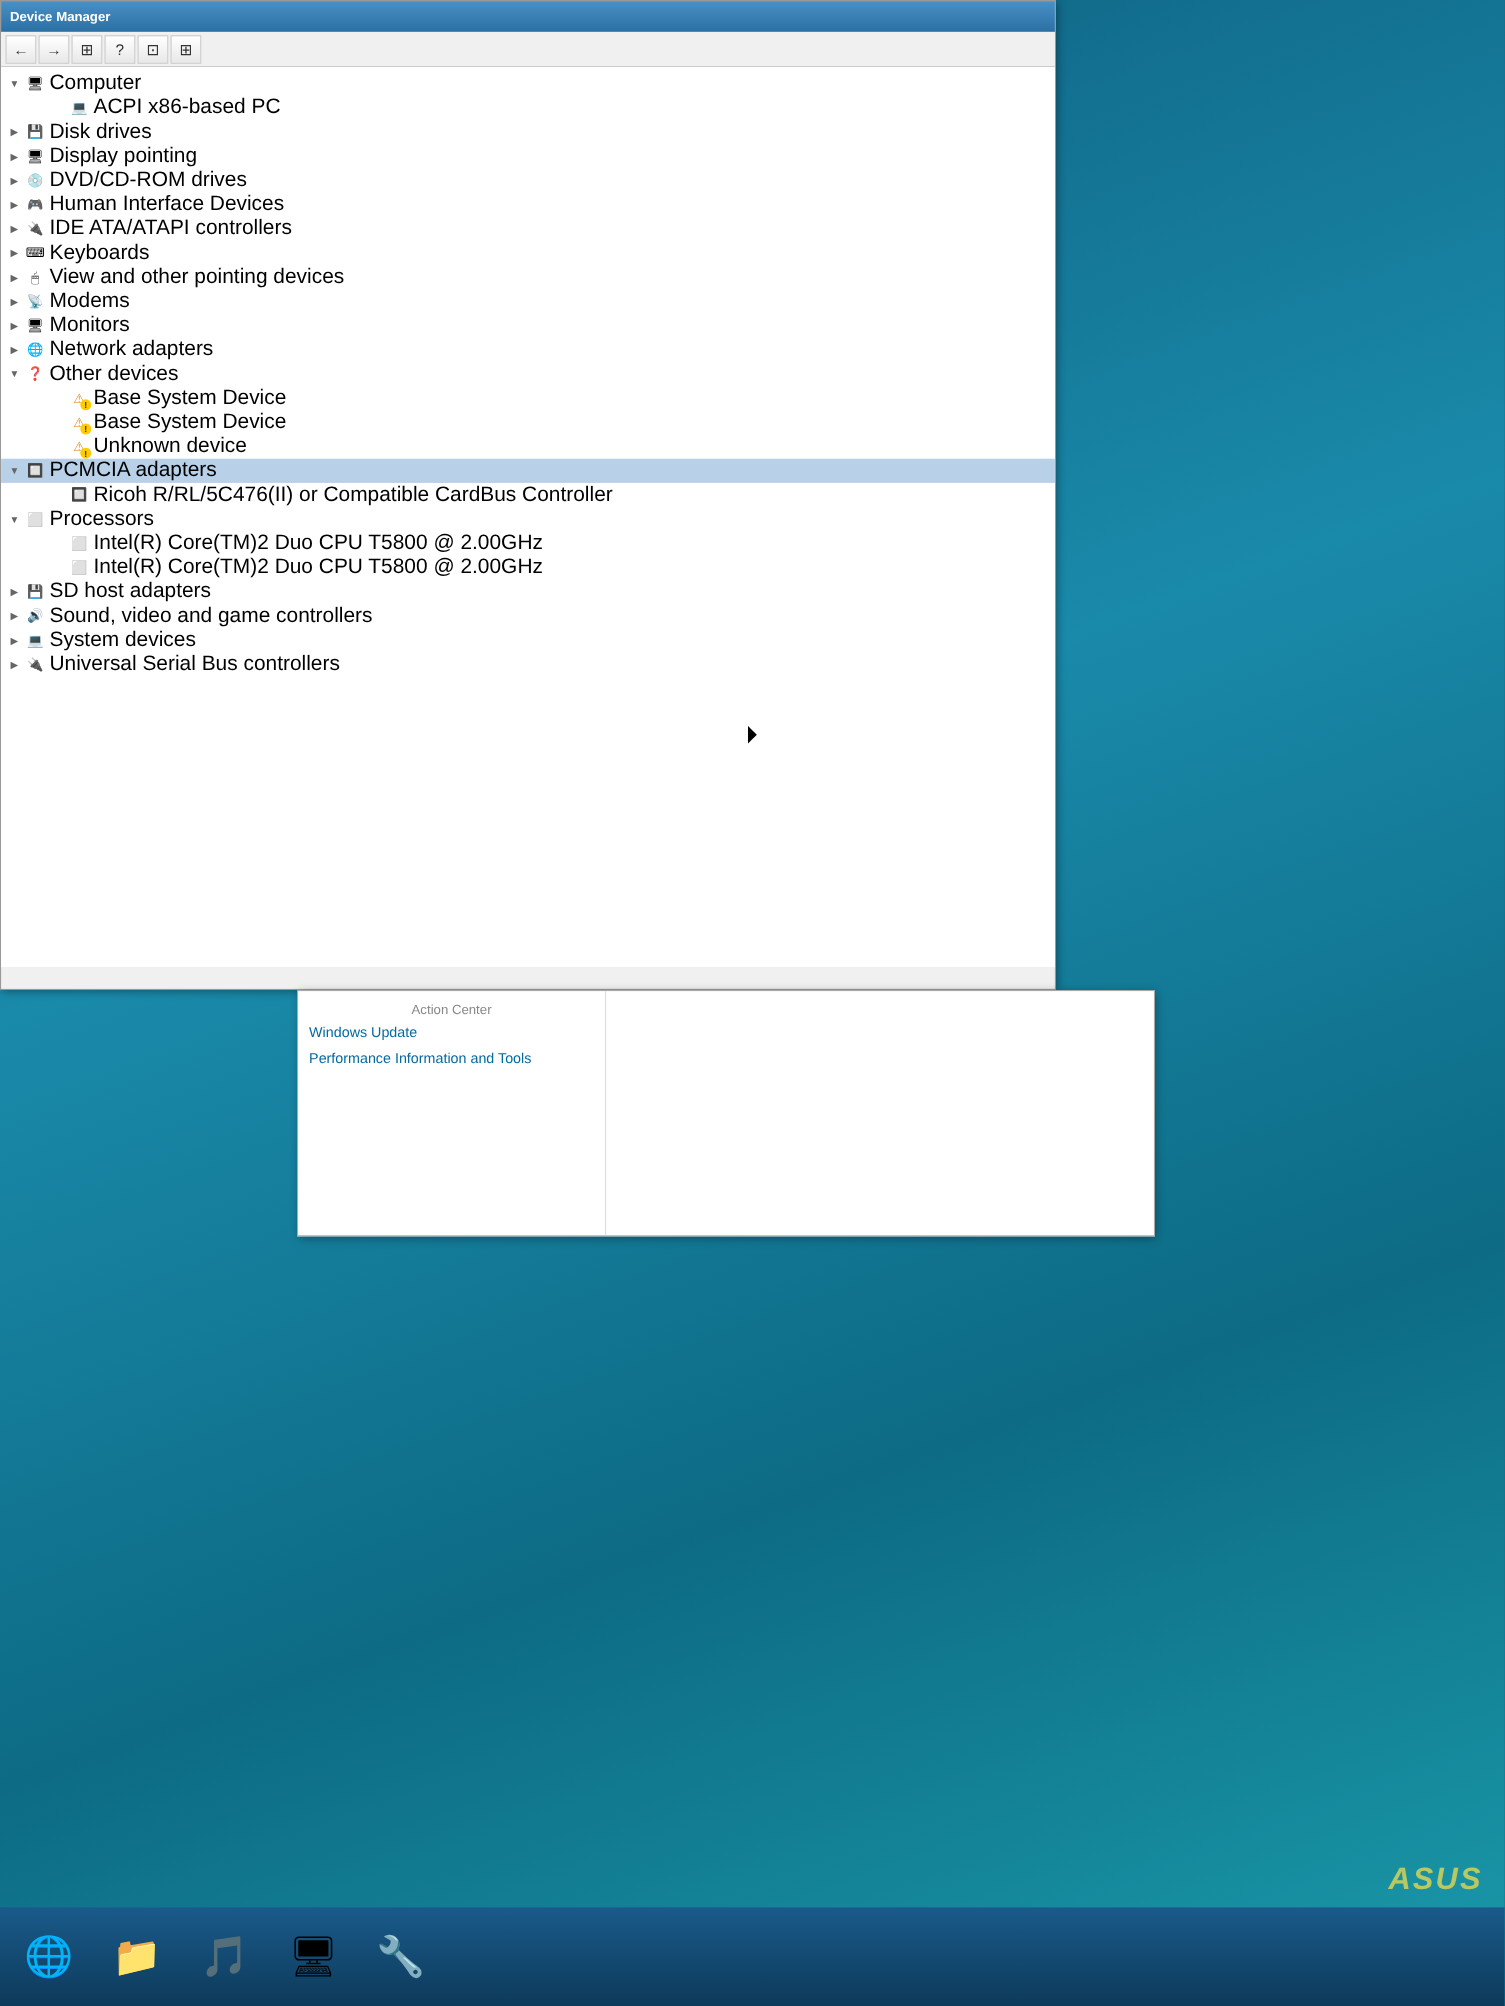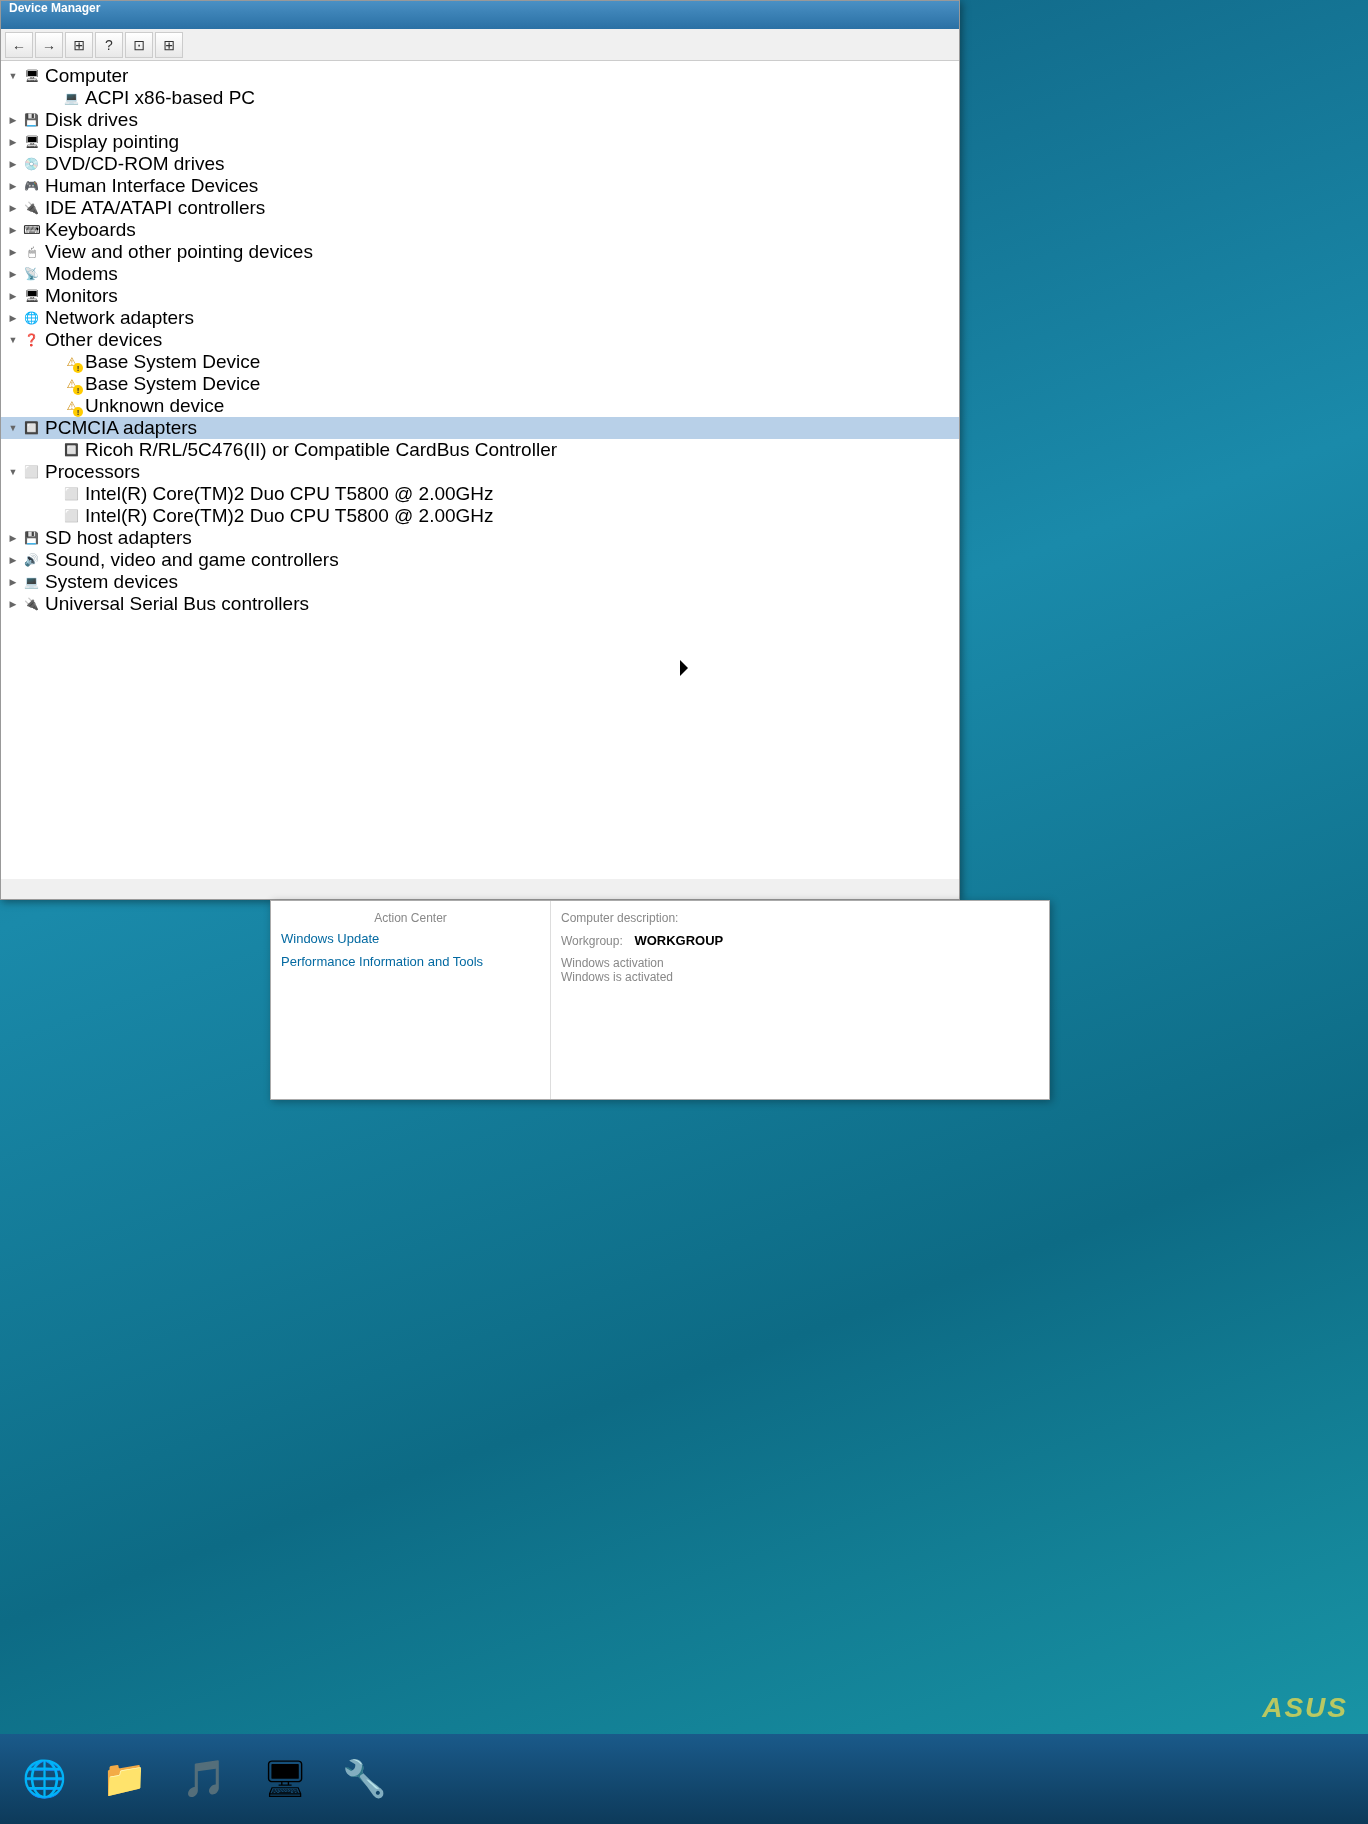--- a/index.html
+++ b/index.html
@@ -28,20 +28,21 @@
       height: 900px;
       background: #f0f0f0;
       border: 1px solid #999;
       box-shadow: 2px 2px 8px rgba(0,0,0,0.4);
     }
 
     .title-bar {
       background: linear-gradient(to bottom, #4a90c4, #2a70a4);
       height: 28px;
       display: flex;
+      align-items: center;
       padding: 0 8px;
       color: white;
       font-size: 12px;
       font-weight: bold;
     }
 
     .menu-bar {
       background: #f0f0f0;
       height: 22px;
       display: flex;
@@ -131,21 +132,21 @@
     
     .indent-0 { padding-left: 4px; }
     .indent-2 { padding-left: 44px; }
 
     
     .control-panel-area {
       position: absolute;
       top: 900px;
       left: 270px;
       width: 780px;
-      height: 200px;
+      height: 224px;
       background: white;
       border: 1px solid #aaa;
       box-shadow: 2px 2px 8px rgba(0,0,0,0.3);
       font-size: 13px;
       color: #000;
       overflow: hidden;
     }
 
     .cp-inner {
       display: flex;
@@ -450,31 +451,20 @@
 
 <div class="cursor"></div>
 
 <div class="control-panel-area">
   <div class="cp-inner">
     <div class="cp-left">
       <div style="color:#888; font-size:12px; margin-bottom:6px; text-align:center;">Action Center</div>
       <a href="#">Windows Update</a>
       <a href="#">Performance Information and Tools</a>
     </div>
-    <div class="cp-right">
-      <div class="label">Computer description:</div>
-      <div style="margin-top:8px;">
-        <span class="label">Workgroup:</span>
-        <span class="value" style="margin-left:8px;">WORKGROUP</span>
-      </div>
-      <div style="margin-top:8px;">
-        <div class="label">Windows activation</div>
-        <div class="label">Windows is activated</div>
-      </div>
-    </div>
   </div>
 </div>
 
 <div class="asus-logo">ASUS</div>
 
 <div class="taskbar">
   <div class="taskbar-btn">🌐</div>
   <div class="taskbar-btn">📁</div>
   <div class="taskbar-btn">🎵</div>
   <div class="taskbar-btn">🖥</div>

